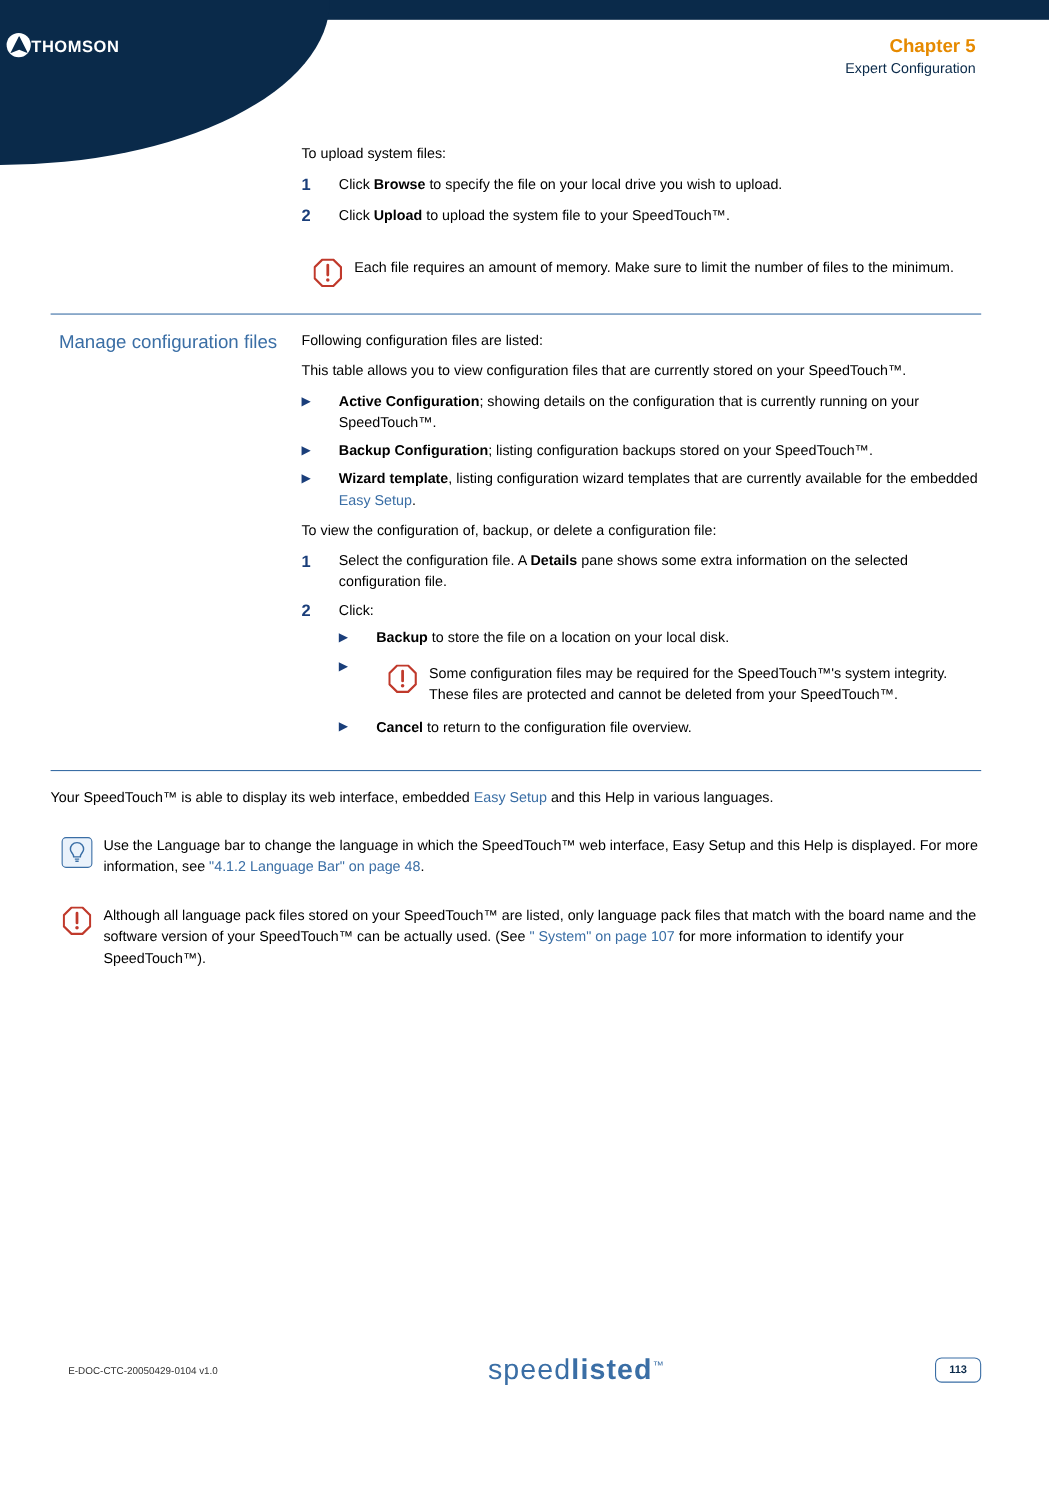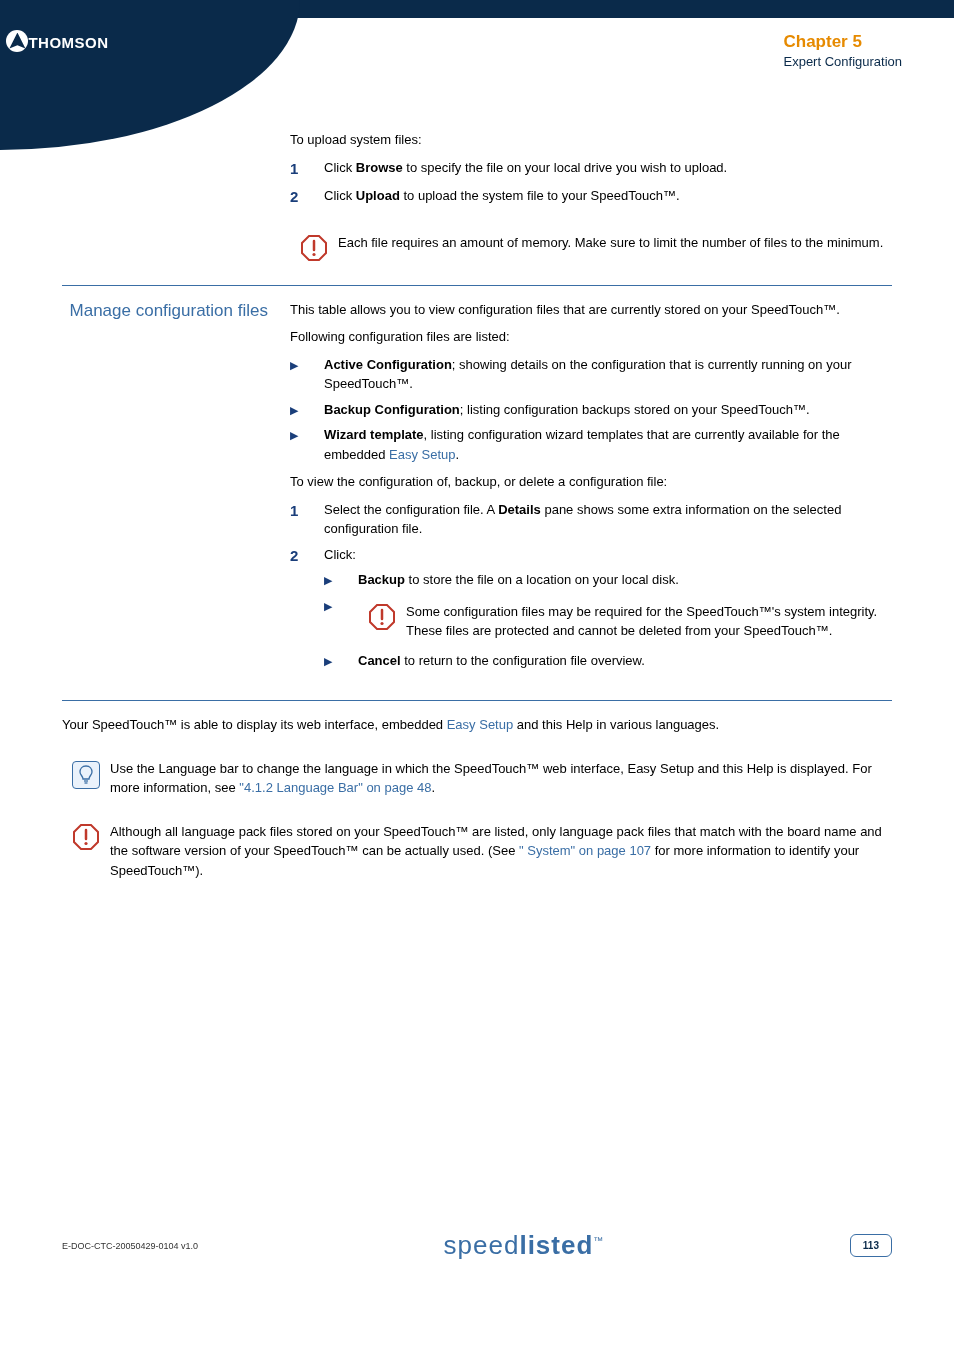--- a/index.html
+++ b/index.html
@@ -55,40 +55,41 @@
     clip-path: polygon(50% 0%, 100% 100%, 50% 80%, 0% 100%);
   }
   .logo-text {
     font-weight: bold;
     font-size: 15px;
     letter-spacing: 0.5px;
   }
   .header-right {
     position: absolute;
     top: 32px;
-    right: 52px;
+    right: 67px;
+    text-align: right;
     z-index: 3;
     margin-left: 32px;
   }
   .chapter-title {
     color: #e68a00;
     font-weight: bold;
     font-size: 17px;
   }
   .chapter-sub {
     color: #0a2a4a;
     font-size: 13px;
     margin-top: 2px;
   }
   .content {
     position: absolute;
     top: 130px;
     left: 0;
     right: 0;
-    padding: 0 62px 0 62px;
+    padding: 0 62px 0 46px;
     z-index: 3;
   }
   .section-row {
     display: flex;
     margin-bottom: 4px;
   }
   .side-heading {
     width: 228px;
     flex-shrink: 0;
     text-align: right;
@@ -247,22 +248,22 @@
         <div class="note-text">Each file requires an amount of memory. Make sure to limit the number of files to the minimum.</div>
       </div>
     </div>
   </div>
 
   <div class="divider"></div>
 
   <div class="section-row">
     <div class="side-heading">Manage configuration files</div>
     <div class="body-col">
+      <p>Following configuration files are listed:</p>
       <p>This table allows you to view configuration files that are currently stored on your SpeedTouch™.</p>
-      <p>Following configuration files are listed:</p>
       <ul class="blist">
         <li>
             <span class="arrow">▶</span>
           <span class="txt"><b>Active Configuration</b><span>; showing details on the configuration that is currently running on your SpeedTouch™.</span></span>
         </li>
         <li>
             <span class="arrow">▶</span>
           <span class="txt"><b>Backup Configuration</b><span>; listing configuration backups stored on your SpeedTouch™.</span></span>
         </li>
         <li>

